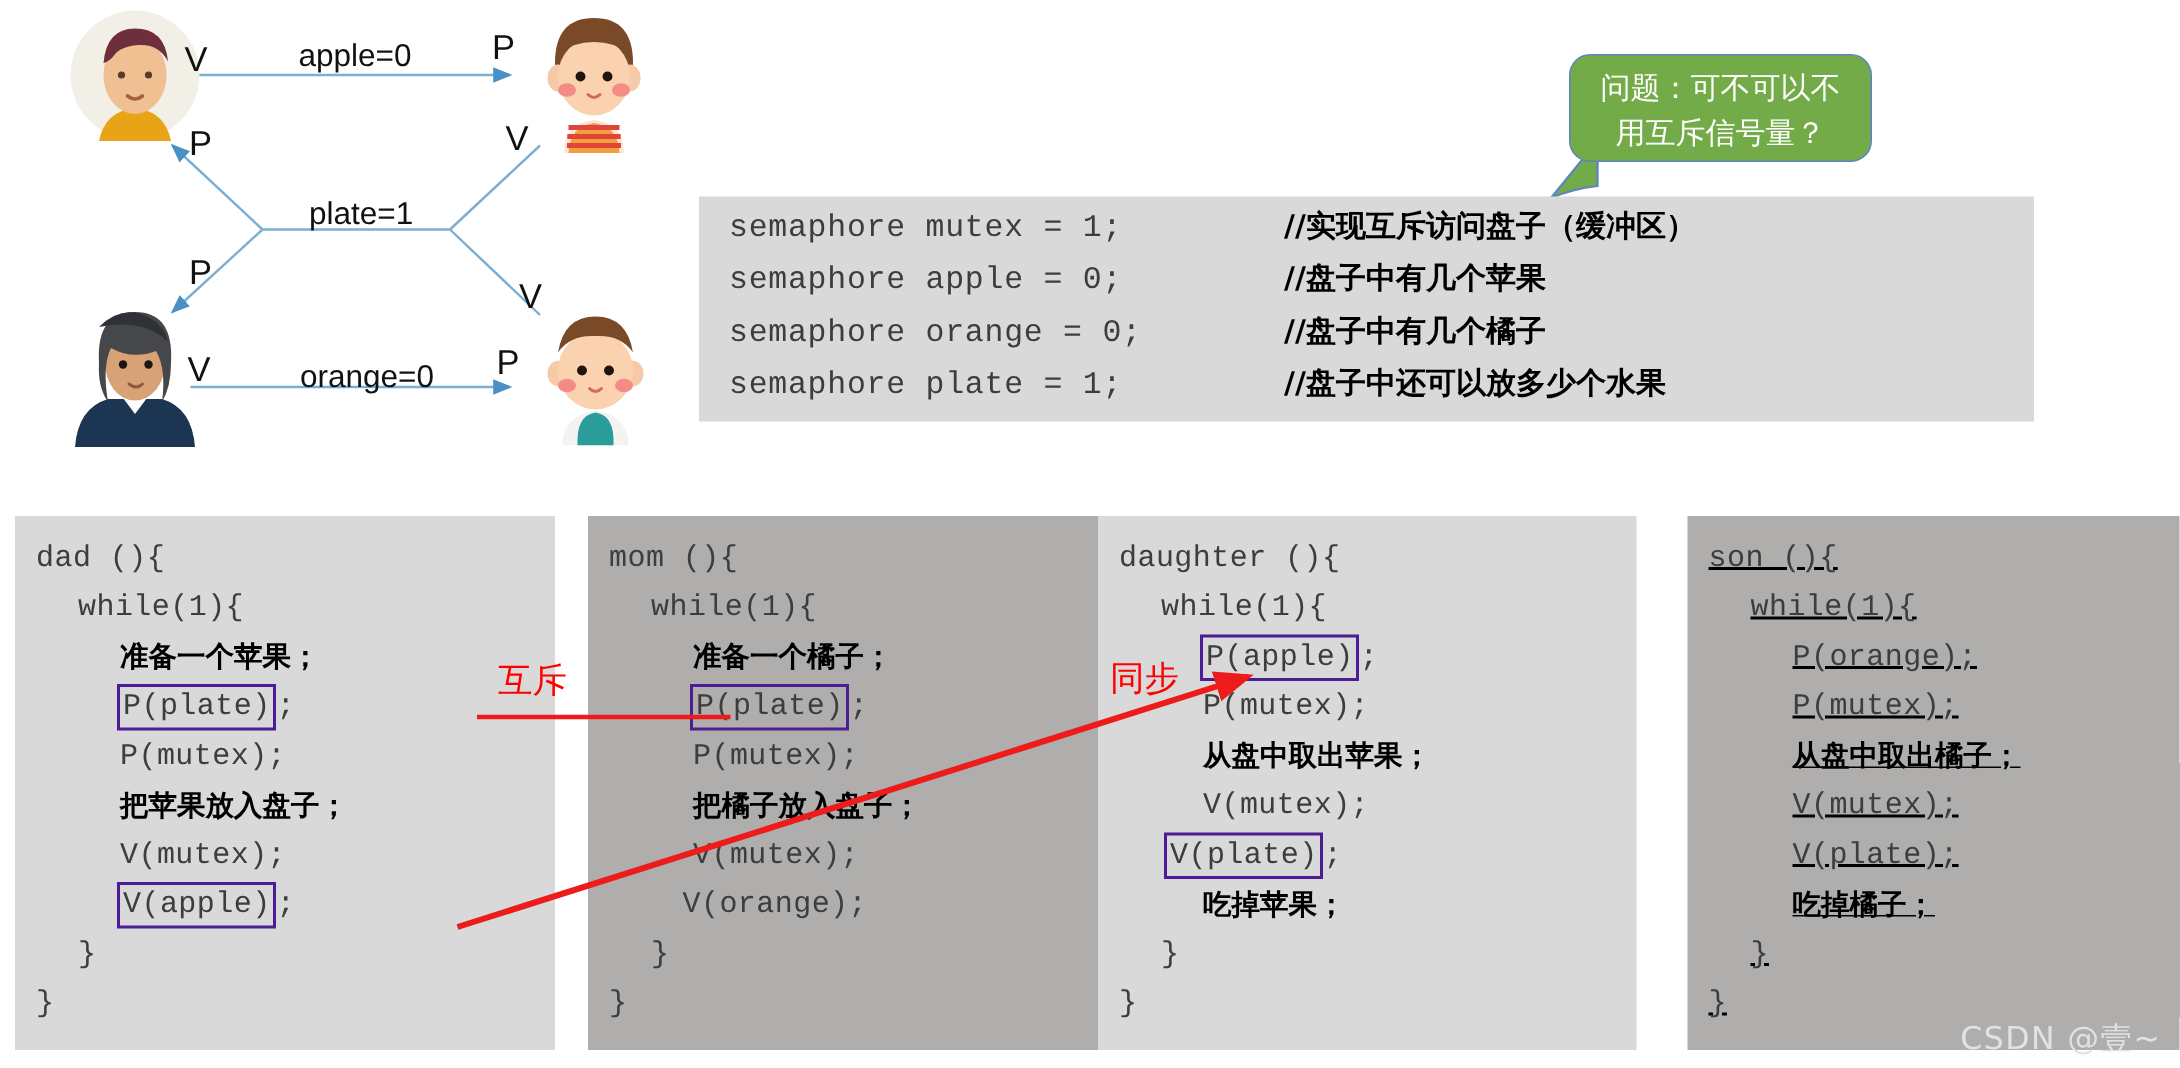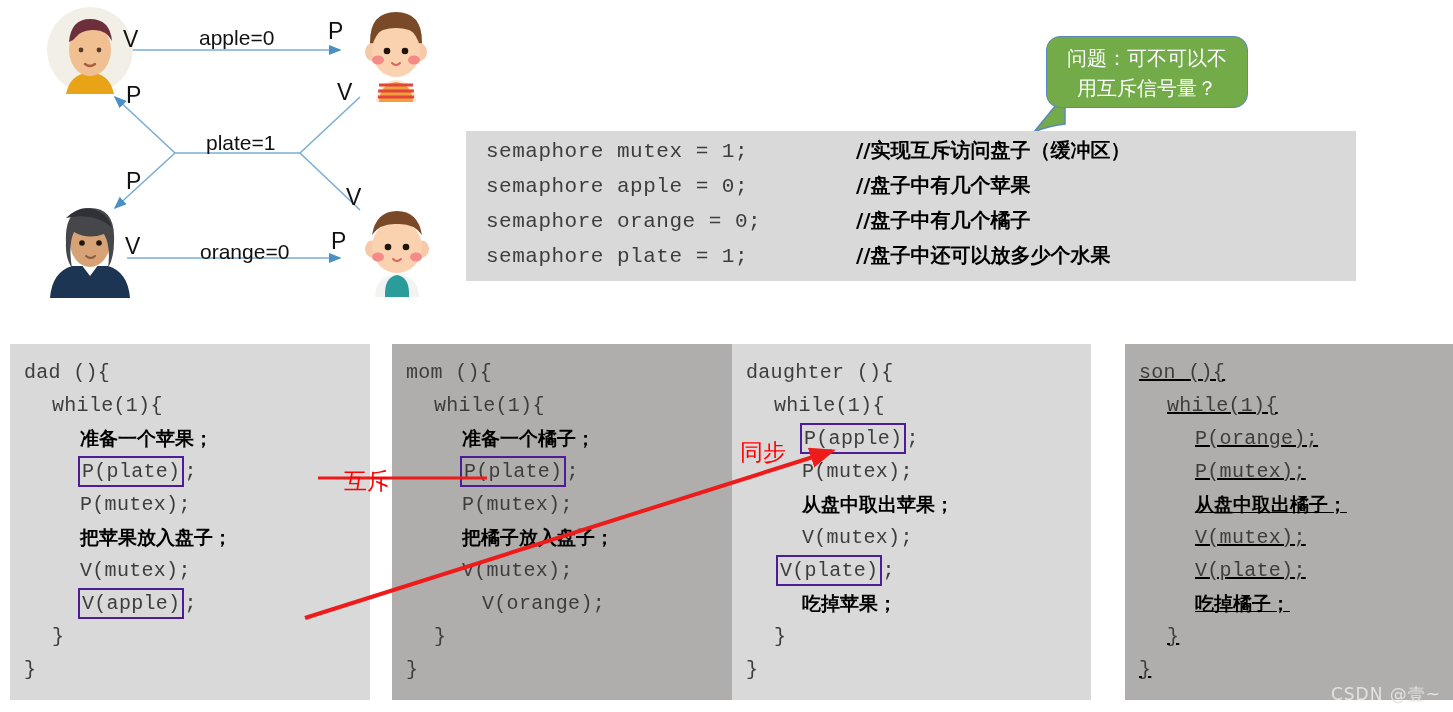--- a/index.html
+++ b/index.html
@@ -66,21 +66,21 @@
     display:inline-block;line-height:27px;text-align:center;
   }
   
   .ann-text{
     position:absolute;color:#ff0000;font-size:23px;font-weight:400;
     font-family:"DejaVu Sans",sans-serif;white-space:nowrap;
   }
   #ann-svg{position:absolute;left:0;top:0;width:1453px;height:712px;pointer-events:none;}
   
   #watermark{
-    position:absolute;right:12px;bottom:6px;color:#e2e2e2;font-size:17px;
+    position:absolute;right:12px;bottom:6px;color:#e2e2e2;font-size:21px;
     font-family:"DejaVu Sans",sans-serif;letter-spacing:1px;
   }
 </style>
 </head>
 <body>
 
 <div id="diagram">
 
   <svg width="450" height="305">
     <defs>
@@ -209,21 +209,21 @@
       <div class="line" style="padding-left: 14px;">}</div>
     </div>
     <div class="col dark" style="left: 362px; width: 358px; margin-left: 20px;">
       <div class="line" style="padding-left: 14px;">mom (){</div>
       <div class="line" style="padding-left: 42px;">while(1){</div>
       <div class="line cn" style="padding-left: 70px;">准备一个橘子；</div>
       <div class="line" style="padding-left: 70px;"><span class="boxed">P(plate)</span><span>;</span></div>
       <div class="line" style="padding-left: 70px;">P(mutex);</div>
       <div class="line cn" style="padding-left: 70px;">把橘子放入盘子；</div>
       <div class="line" style="padding-left: 70px;">V(mutex);</div>
-      <div class="line" style="padding-left: 90px;">V(orange);</div>
+      <div class="line" style="padding-left: 63px;">V(orange);</div>
       <div class="line" style="padding-left: 42px;">}</div>
       <div class="line" style="padding-left: 14px;">}</div>
     </div>
     <div class="col light" style="left: 722px; width: 359px;">
       <div class="line" style="padding-left: 14px;">daughter (){</div>
       <div class="line" style="padding-left: 42px;">while(1){</div>
       <div class="line" style="padding-left: 70px;"><span class="boxed">P(apple)</span><span>;</span></div>
       <div class="line" style="padding-left: 70px;">P(mutex);</div>
       <div class="line cn" style="padding-left: 70px;">从盘中取出苹果；</div>
       <div class="line" style="padding-left: 70px;">V(mutex);</div>
@@ -250,16 +250,16 @@
   <defs>
     <marker id="redarrow" markerWidth="7" markerHeight="7" refX="5.5" refY="2.6" orient="auto" markerUnits="strokeWidth">
       <path d="M0,0 L6.5,2.6 L0,5.2 z" fill="#ee1b1b"></path>
     </marker>
   </defs>
 
   <line x1="318" y1="478" x2="487" y2="478" stroke="#ee1b1b" stroke-width="3"></line>
 
   <line x1="305" y1="618" x2="832" y2="451" stroke="#ee1b1b" stroke-width="4" marker-end="url(#redarrow)"></line>
 </svg>
-<span class="ann-text" style="left:344px;top:438px;margin-top:28px;">互斥</span>
+<span class="ann-text" style="left:332px;top:438px;">互斥</span>
 <span class="ann-text" style="left:740px;top:437px;">同步</span>
 
 <div id="watermark">CSDN @壹~</div>
 
 </body></html>

